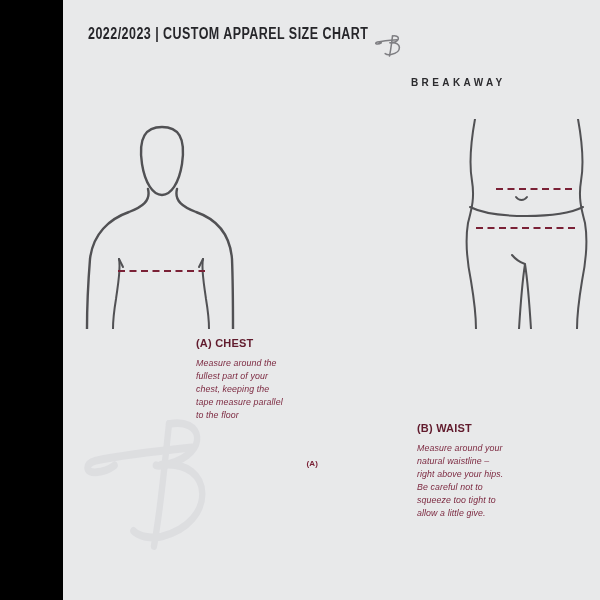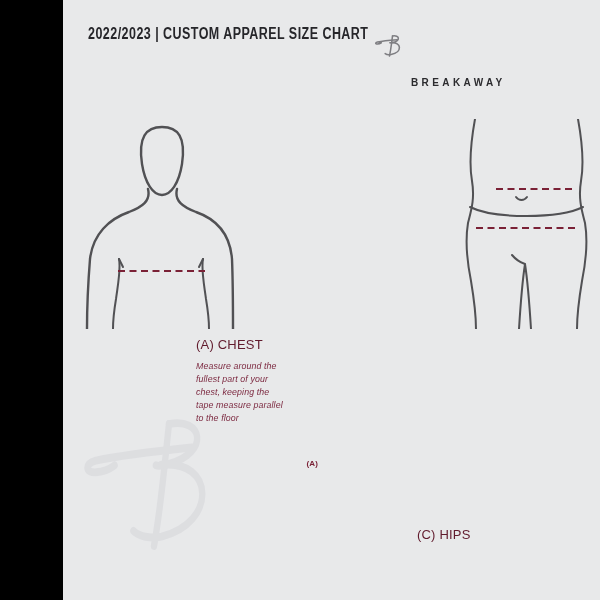--- a/index.html
+++ b/index.html
@@ -27,21 +27,21 @@
     color:#26262a;letter-spacing:.6px;transform:scaleX(.78);transform-origin:left top;
     white-space:nowrap;
   }
   .brand-logo{position:absolute;left:311px;top:14px;}
   .brand-word{
     position:absolute;left:348px;top:27px;font-size:10px;font-weight:700;
     letter-spacing:3.4px;color:#2b2b2e;white-space:nowrap;
   }
   
   .guide-block{position:absolute;}
-  .guide-h{font-size:13px;font-weight:400;color:#611b2d;letter-spacing:.2px;}
+  .guide-h{font-size:11px;font-weight:700;color:#611b2d;letter-spacing:.2px;}
   .guide-b{
     margin-top:8px;font-size:8.8px;line-height:13px;font-style:italic;
     font-weight:500;color:var(--maroon-body);white-space:pre-line;letter-spacing:.1px;
   }
   .g-chest{left:133px;top:62px;width:102px;}
   .g-waist{left:354px;top:62px;width:112px;}
   .g-hips{left:354px;top:164px;width:112px;}
   
   .fig{position:absolute;}
   .fig path,.fig ellipse{fill:none;stroke:var(--fig);stroke-linecap:round;}
@@ -115,20 +115,29 @@
 
   
   <div class="guide-block g-chest z">
     <div class="guide-h">(A) CHEST</div>
     <div class="guide-b">Measure around the
 fullest part of your
 chest, keeping the
 tape measure parallel
 to the floor</div>
   </div>
+  <div class="guide-block g-waist z">
+    <div class="guide-h">(B) WAIST</div>
+    <div class="guide-b">Measure around your
+natural waistline –
+right above your hips.
+Be careful not to
+squeeze too tight to
+allow a little give.</div>
+  </div>
   <div class="guide-block g-hips z">
     <div class="guide-h">(C) HIPS</div>
 
   </div>
 
   
   
   
   
 

